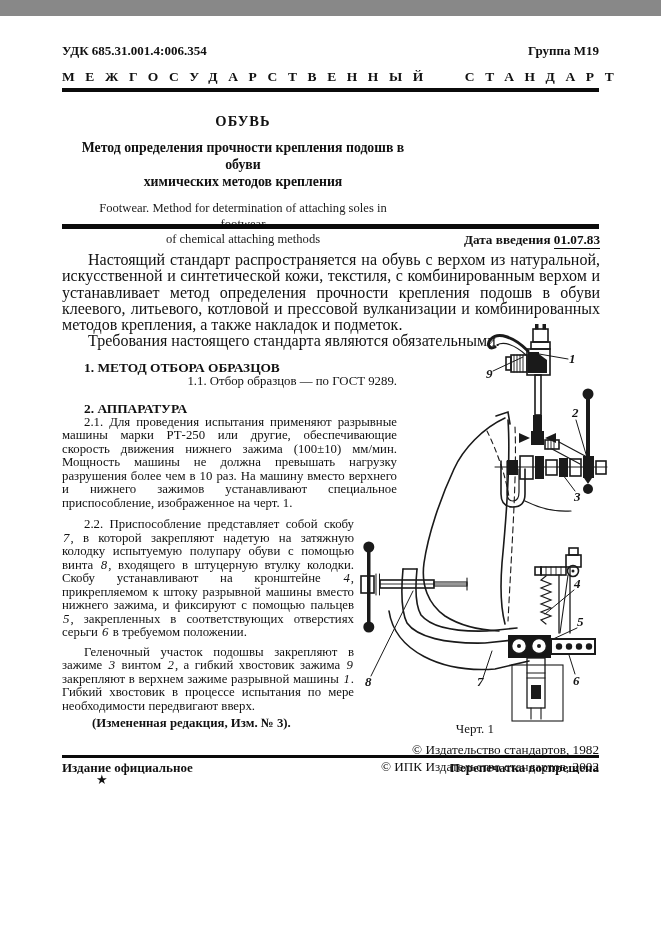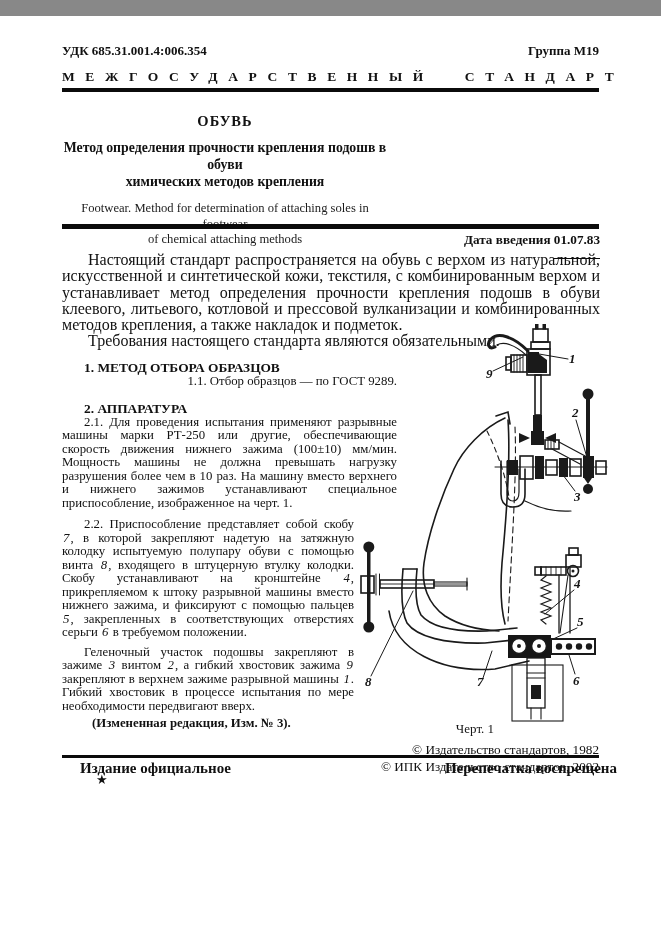--- a/index.html
+++ b/index.html
@@ -7,29 +7,29 @@
     position:relative;width:661px;height:936px;background:#ffffff;
     font-family:"Liberation Serif","DejaVu Serif",serif;color:#111;
     overflow:hidden;margin:16px auto;
   }
   .abs{position:absolute;}
   .rule{position:absolute;left:62px;width:537px;background:#0b0b0b;}
   .udk-row{top:27px;left:62px;width:537px;display:flex;justify-content:space-between;
     font-weight:bold;font-size:13px;}
   .msk{top:53px;left:62px;width:540px;font-weight:bold;font-size:13.5px;
     letter-spacing:10.6px;word-spacing:17px;white-space:nowrap;}
-  .title-col{left:62px;top:97px;width:326px;text-align:center;}
+  .title-col{left:80px;top:97px;width:326px;text-align:center;}
   .subject{font-weight:bold;font-size:14.5px;margin-bottom:9px;letter-spacing:1px;}
   .title-ru{font-weight:bold;font-size:13.8px;line-height:17px;}
   .title-en{font-size:12.6px;line-height:15.5px;color:#1c1c1c;margin-top:11px;}
   .gost-box{left:445px;top:115px;width:110px;text-align:center;
     font-weight:bold;font-size:17px;line-height:20px;}
   .date-line{top:216px;left:62px;width:538px;text-align:right;
     font-weight:bold;font-size:13.2px;}
-  .date-line .dt{border-bottom:1.6px solid #0b0b0b;padding-bottom:11px;}
+  .date-line .dt{border-bottom:1.6px solid #0b0b0b;padding-bottom:1px;}
   .intro{left:62px;top:236px;width:538px;font-size:16px;line-height:16.3px;
     text-align:justify;}
   .intro p{margin:0;text-indent:26px;}
   .b{font-weight:bold;}
   .leftcol{left:62px;top:344px;width:335px;font-size:12.8px;line-height:13.5px;
     text-align:justify;}
   .sec-head{width:270px;font-weight:bold;font-size:13.4px;
     line-height:15px;margin:0 0 16px 0;text-indent:0;}
   .leftcol p{margin:0;text-indent:22px;}
   .p11{margin-bottom:12px !important;text-align:right;}
@@ -38,22 +38,22 @@
   .p-narrow{width:292px;}
   .p22{margin-bottom:6px !important;}
   .pD{margin-bottom:4px !important;}
   .pE{text-indent:30px !important;}
   .refnum{font-style:italic;padding:0 1px;}
   .figure{left:355px;top:305px;width:300px;height:420px;}
   .figure svg{position:absolute;left:0;top:0;}
   .fig-caption{position:absolute;left:20px;top:400px;width:200px;text-align:center;
     font-size:13px;color:#161616;}
   .footer-rule{top:739px;height:3px;}
-  .footer-row{top:744px;left:80px;width:537px;display:flex;justify-content:space-between;
-    font-weight:bold;font-size:15px;}
+  .footer-row{top:744px;left:62px;width:537px;display:flex;justify-content:space-between;
+    font-weight:bold;font-size:13px;}
   .star{top:756px;left:96px;font-size:13px;}
   .copyrights{top:726px;left:200px;width:399px;text-align:right;font-size:13.2px;
     line-height:16.5px;}
   .fig-label{font-family:"Liberation Serif",serif;font-style:italic;font-weight:bold;
     font-size:13px;fill:#141414;}
 </style>
 </head>
 <body>
 
 <div class="page">

